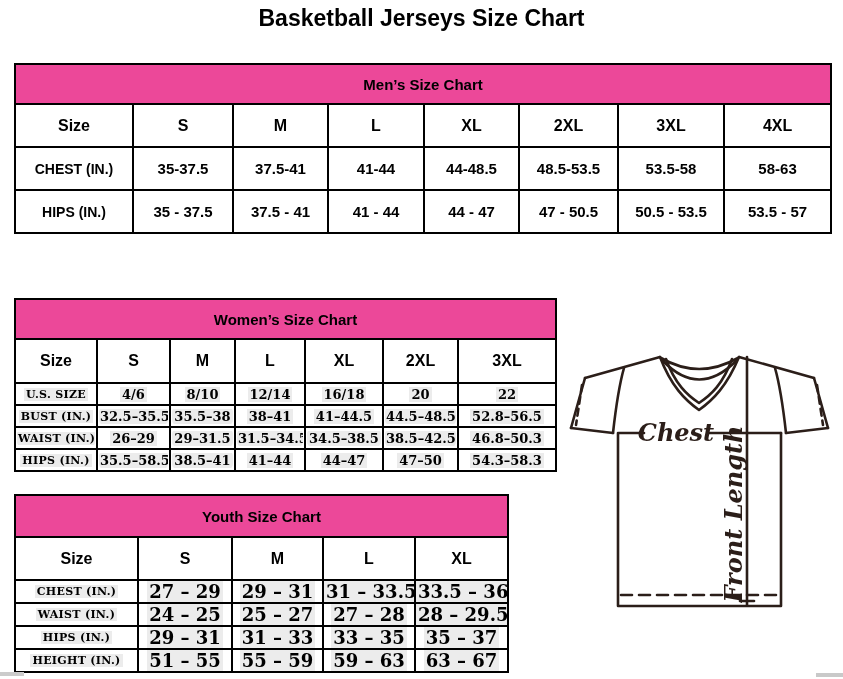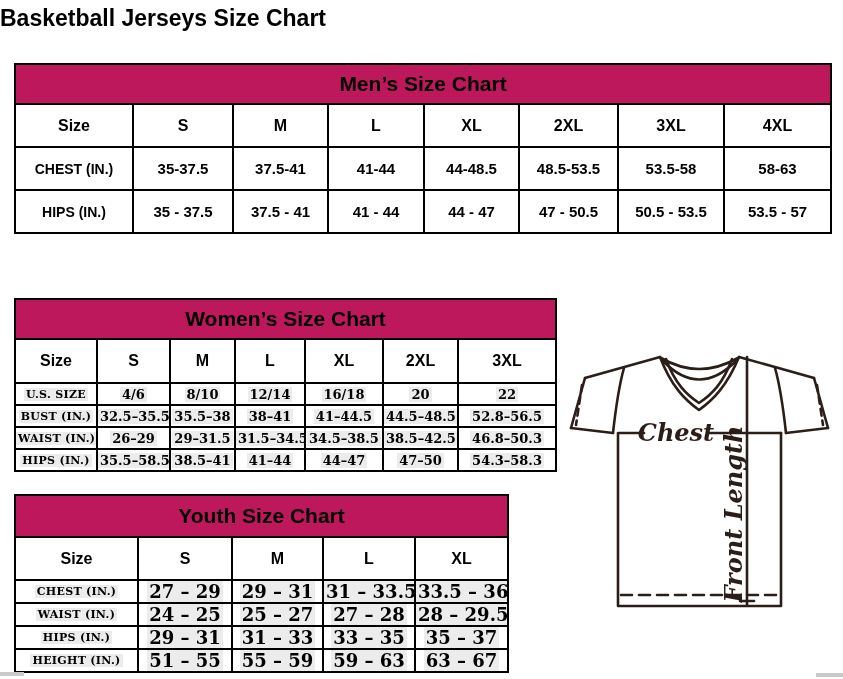--- a/index.html
+++ b/index.html
@@ -6,50 +6,51 @@
   body {
     width:843px; height:679px;
     background:#ffffff;
     position:relative;
     font-family:"Liberation Sans", sans-serif;
     color:#000;
     overflow:hidden;
   }
   .page-title {
     position:absolute; top:5px; left:0; width:100%;
+    text-align:center;
     font-size:23px; font-weight:bold;
   }
   table.sheet {
     position:absolute;
     border-collapse:collapse;
     table-layout:fixed;
     background:#fff;
   }
   table.sheet td {
     border:2px solid #000;
     text-align:center;
     vertical-align:middle;
     padding:0;
     overflow:hidden;
     white-space:nowrap;
   }
   td.tbl-header {
-    background:#be185d;
-    font-size:21px; font-weight:bold;
+    background:#ec4899;
+    font-size:15px; font-weight:bold;
   }
   .men  { left:14px;  top:63px;  width:816px; }
   .men td.tbl-header { height:38px; }
   .men .size-row td  { height:41px; font-size:16px; font-weight:bold; }
   .men .data-row td  { height:41px; font-size:15px; font-weight:bold; }
   .men .data-row td.row-label { font-size:14px; }
 
   .women { left:14px; top:298px; width:541px; }
   .women td.tbl-header { height:38px; }
   .women .size-row td  { height:42px; font-size:16px; font-weight:bold; }
-  .women .data-row td  { height:20px; }
+  .women .data-row td  { height:20px;border-radius:7px; }
 
   .youth { left:14px; top:494px; width:493px; }
   .youth td.tbl-header { height:40px; }
   .youth .size-row td  { height:41px; font-size:16px; font-weight:bold; }
   .youth .data-row td  { height:20px; }
 
   .serif-row td {
     font-family:"DejaVu Serif", serif;
     font-weight:bold;
   }

